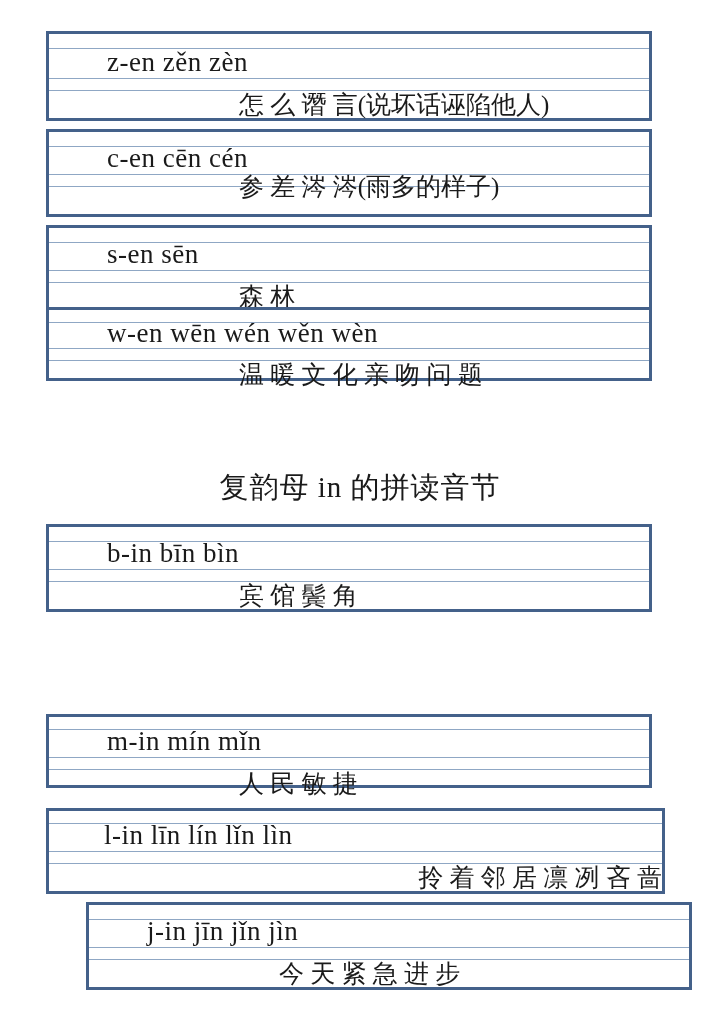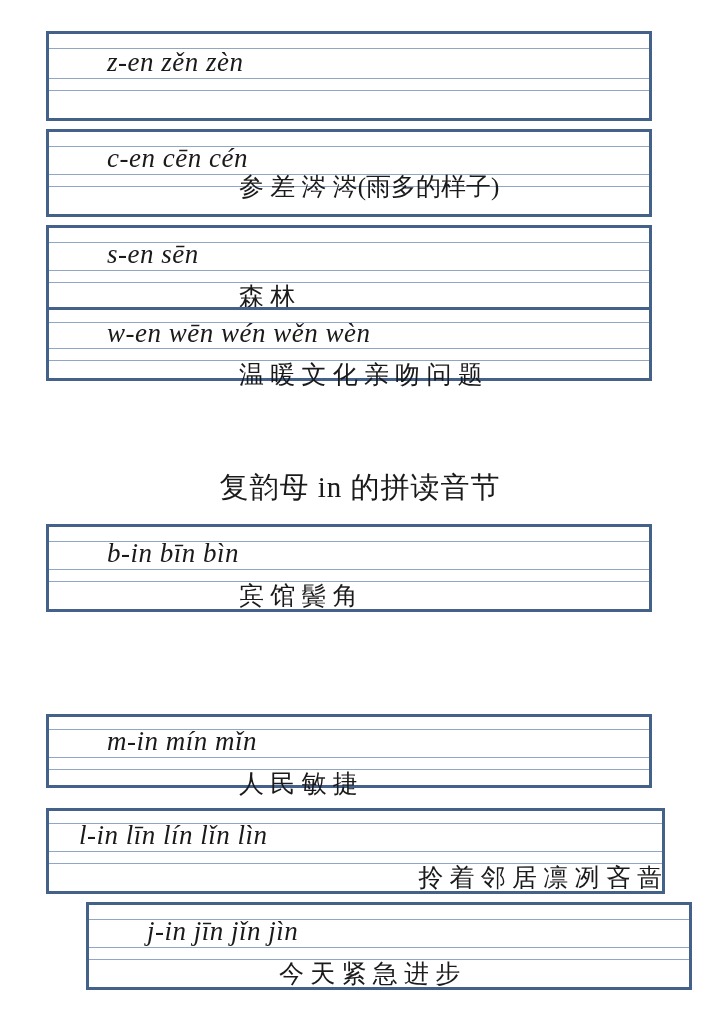--- a/index.html
+++ b/index.html
@@ -49,21 +49,20 @@
     align-items: center;
     white-space: nowrap;
   }
 
   .py {
     font-family: "Liberation Serif", "DejaVu Serif", serif;
     font-size: 27px;
     color: #1a1a1a;
     letter-spacing: 0.5px;
     line-height: 1;
-    font-style: italic;
   }
 
   .hz {
     font-family: "Liberation Serif", "DejaVu Serif", serif;
     font-size: 25px;
     color: #1a1a1a;
     line-height: 1;
   }
 
   .section-title {
@@ -81,20 +80,23 @@
 <body>
 
 <div class="sheet">
 
   <div class="grid-box" style="left:46px; top:31px; width:606px; height:90px;">
     <div class="rule" style="top:14px;"></div>
     <div class="rule" style="top:44px;"></div>
     <div class="rule" style="top:56px;"></div>
     <div class="row-pinyin" style="top:10px; height:36px; padding-left:58px;">
       <span class="py">z-en    zěn    zèn</span>
+    </div>
+    <div class="row-hanzi" style="top:54px; height:32px; padding-left:190px;">
+      <span class="hz">怎 么    谮 言(说坏话诬陷他人)</span>
     </div>
   </div>
 
   <div class="grid-box" style="left:46px; top:129px; width:606px; height:88px;">
     <div class="rule" style="top:14px;"></div>
     <div class="rule" style="top:42px;"></div>
     <div class="rule" style="top:54px;"></div>
     <div class="row-pinyin" style="top:8px; height:36px; padding-left:58px;">
       <span class="py">c-en    cēn    cén</span>
     </div>
@@ -151,21 +153,21 @@
     </div>
     <div class="row-hanzi" style="top:50px; height:32px; padding-left:190px;">
       <span class="hz">人 民    敏 捷</span>
     </div>
   </div>
 
   <div class="grid-box" style="left:46px; top:808px; width:619px; height:86px;">
     <div class="rule" style="top:12px;"></div>
     <div class="rule" style="top:40px;"></div>
     <div class="rule" style="top:52px;"></div>
-    <div class="row-pinyin" style="top:6px; height:36px; padding-left:30px;">
+    <div class="row-pinyin" style="top:6px; height:36px; padding-left:55px;">
       <span class="py">l-in    līn    lín    lǐn    lìn</span>
     </div>
     <div class="row-hanzi" style="top:50px; height:32px; padding-left:190px;justify-content:flex-end;">
       <span class="hz">拎 着   邻 居   凛 冽  吝 啬</span>
     </div>
   </div>
 
   <div class="grid-box" style="left:46px; top:902px; width:606px; height:88px;margin-left:40px;">
     <div class="rule" style="top:14px;"></div>
     <div class="rule" style="top:42px;"></div>

